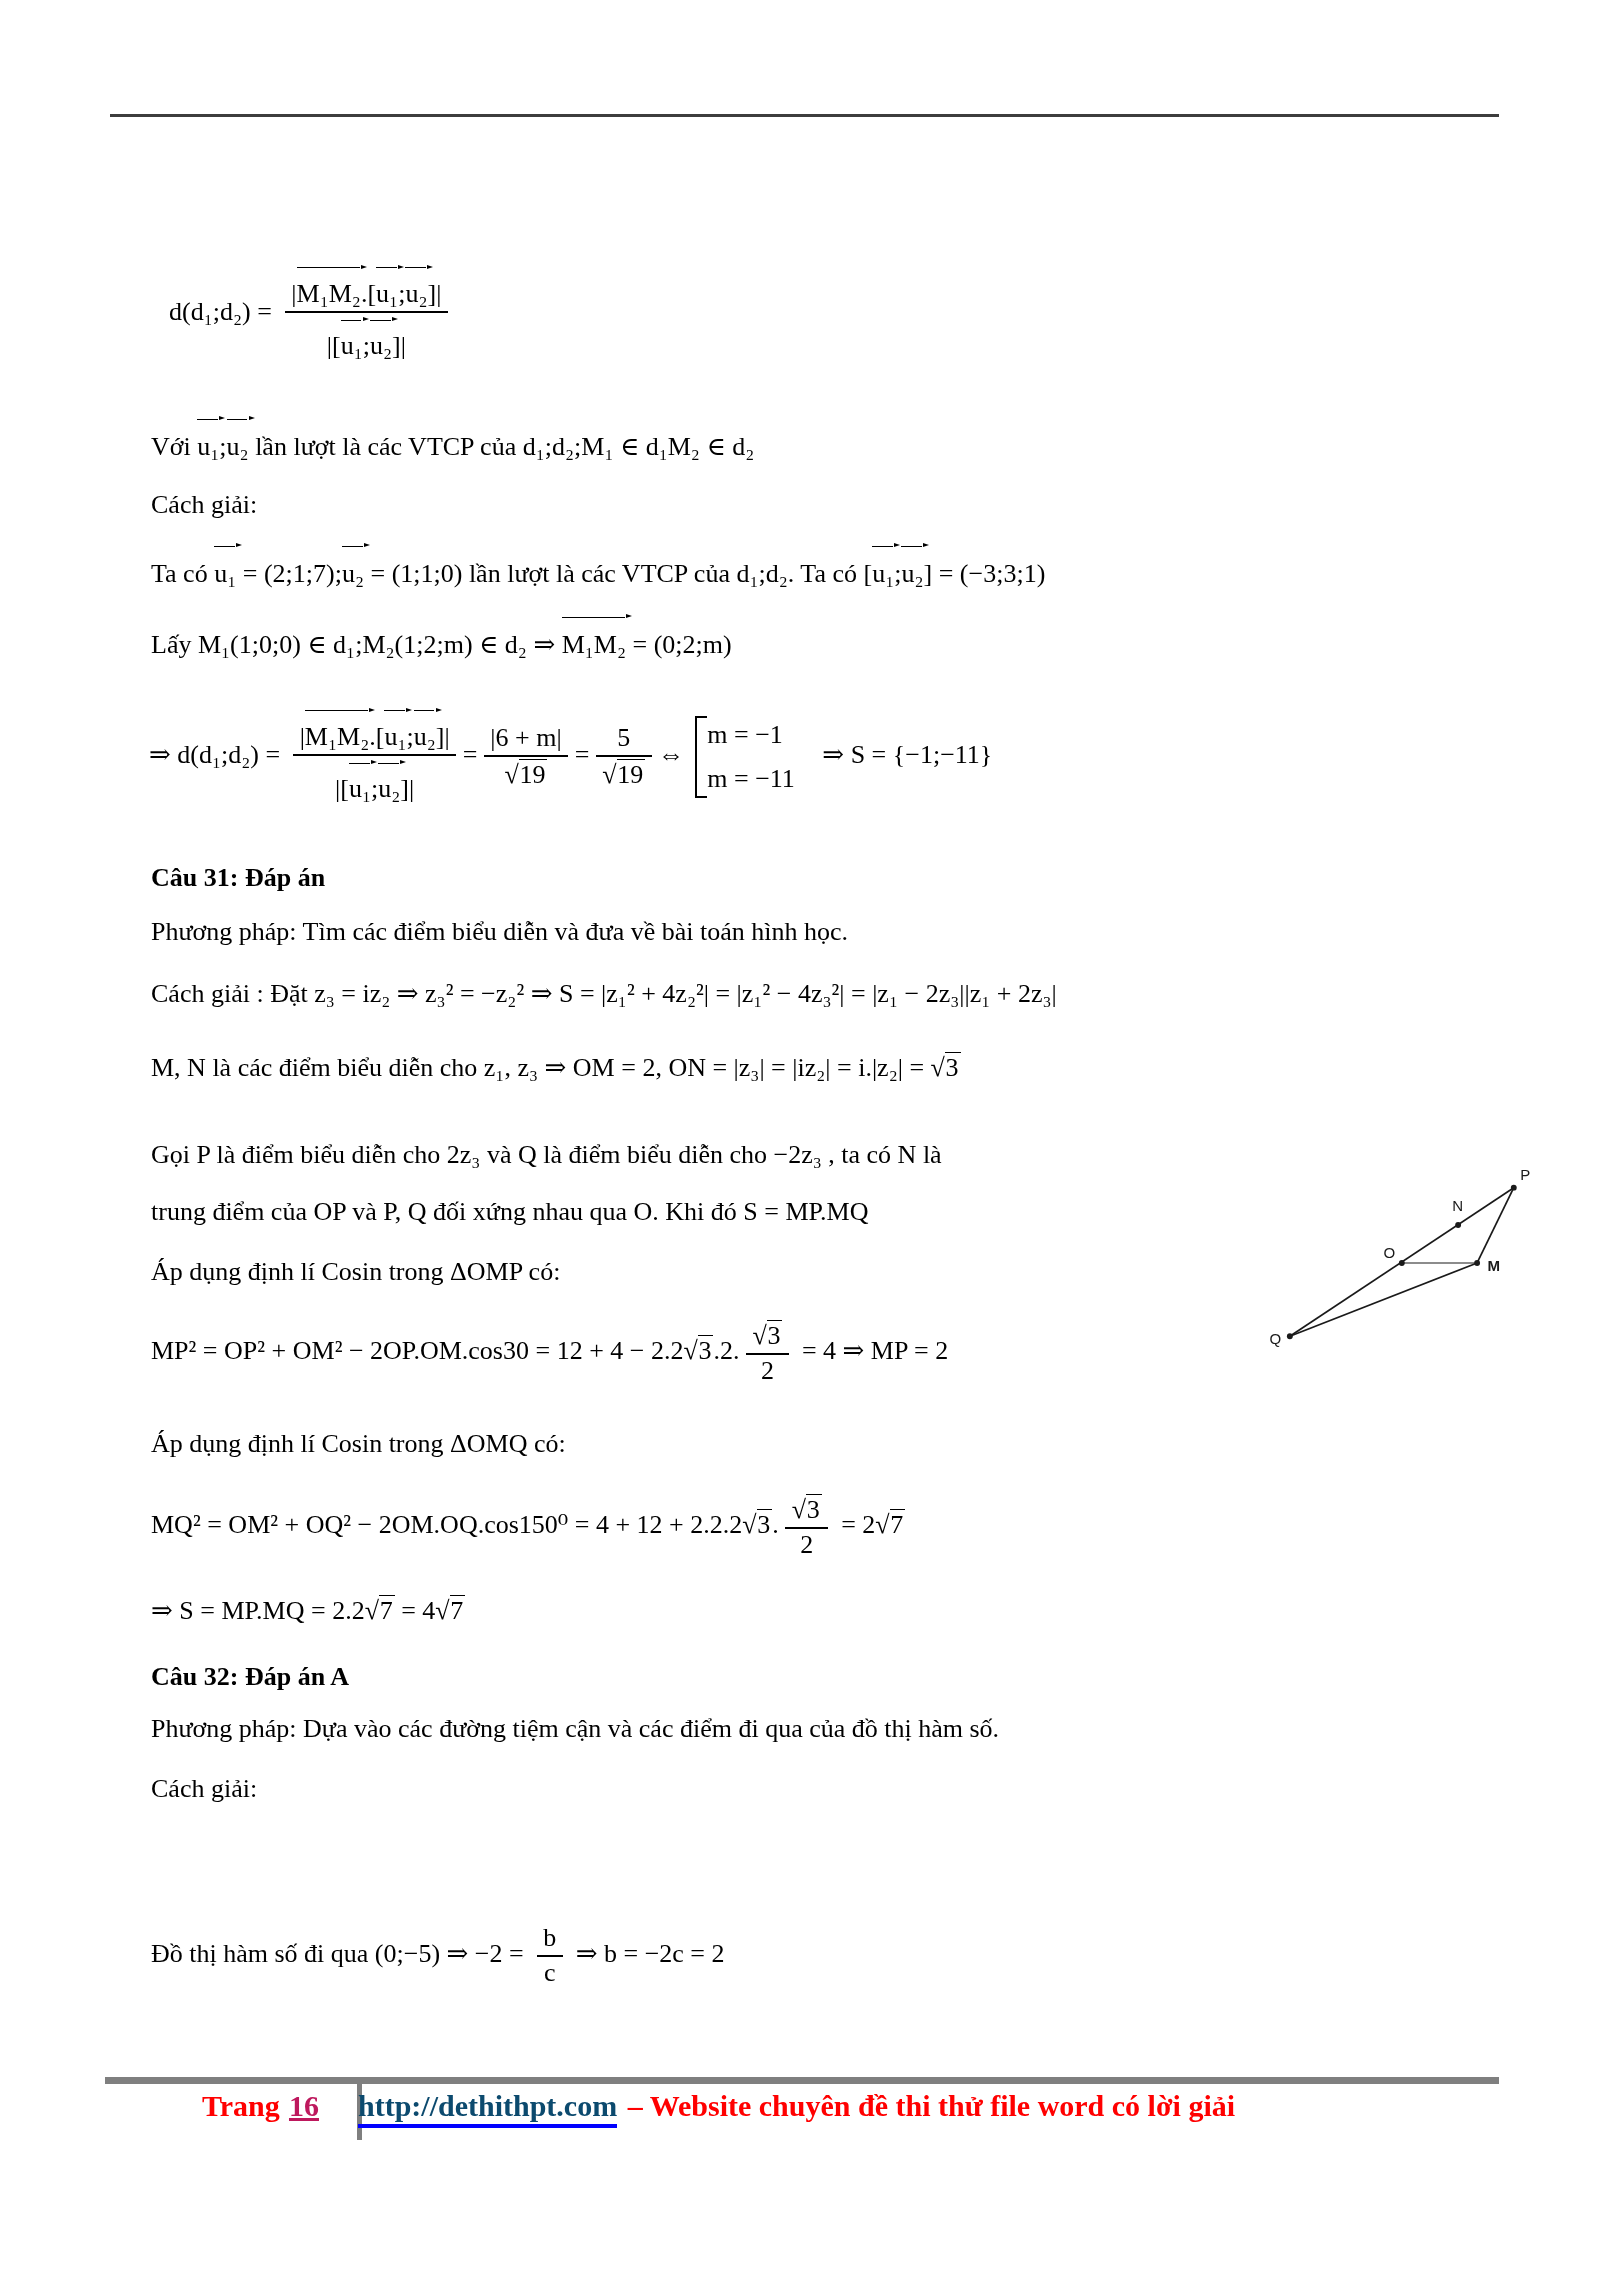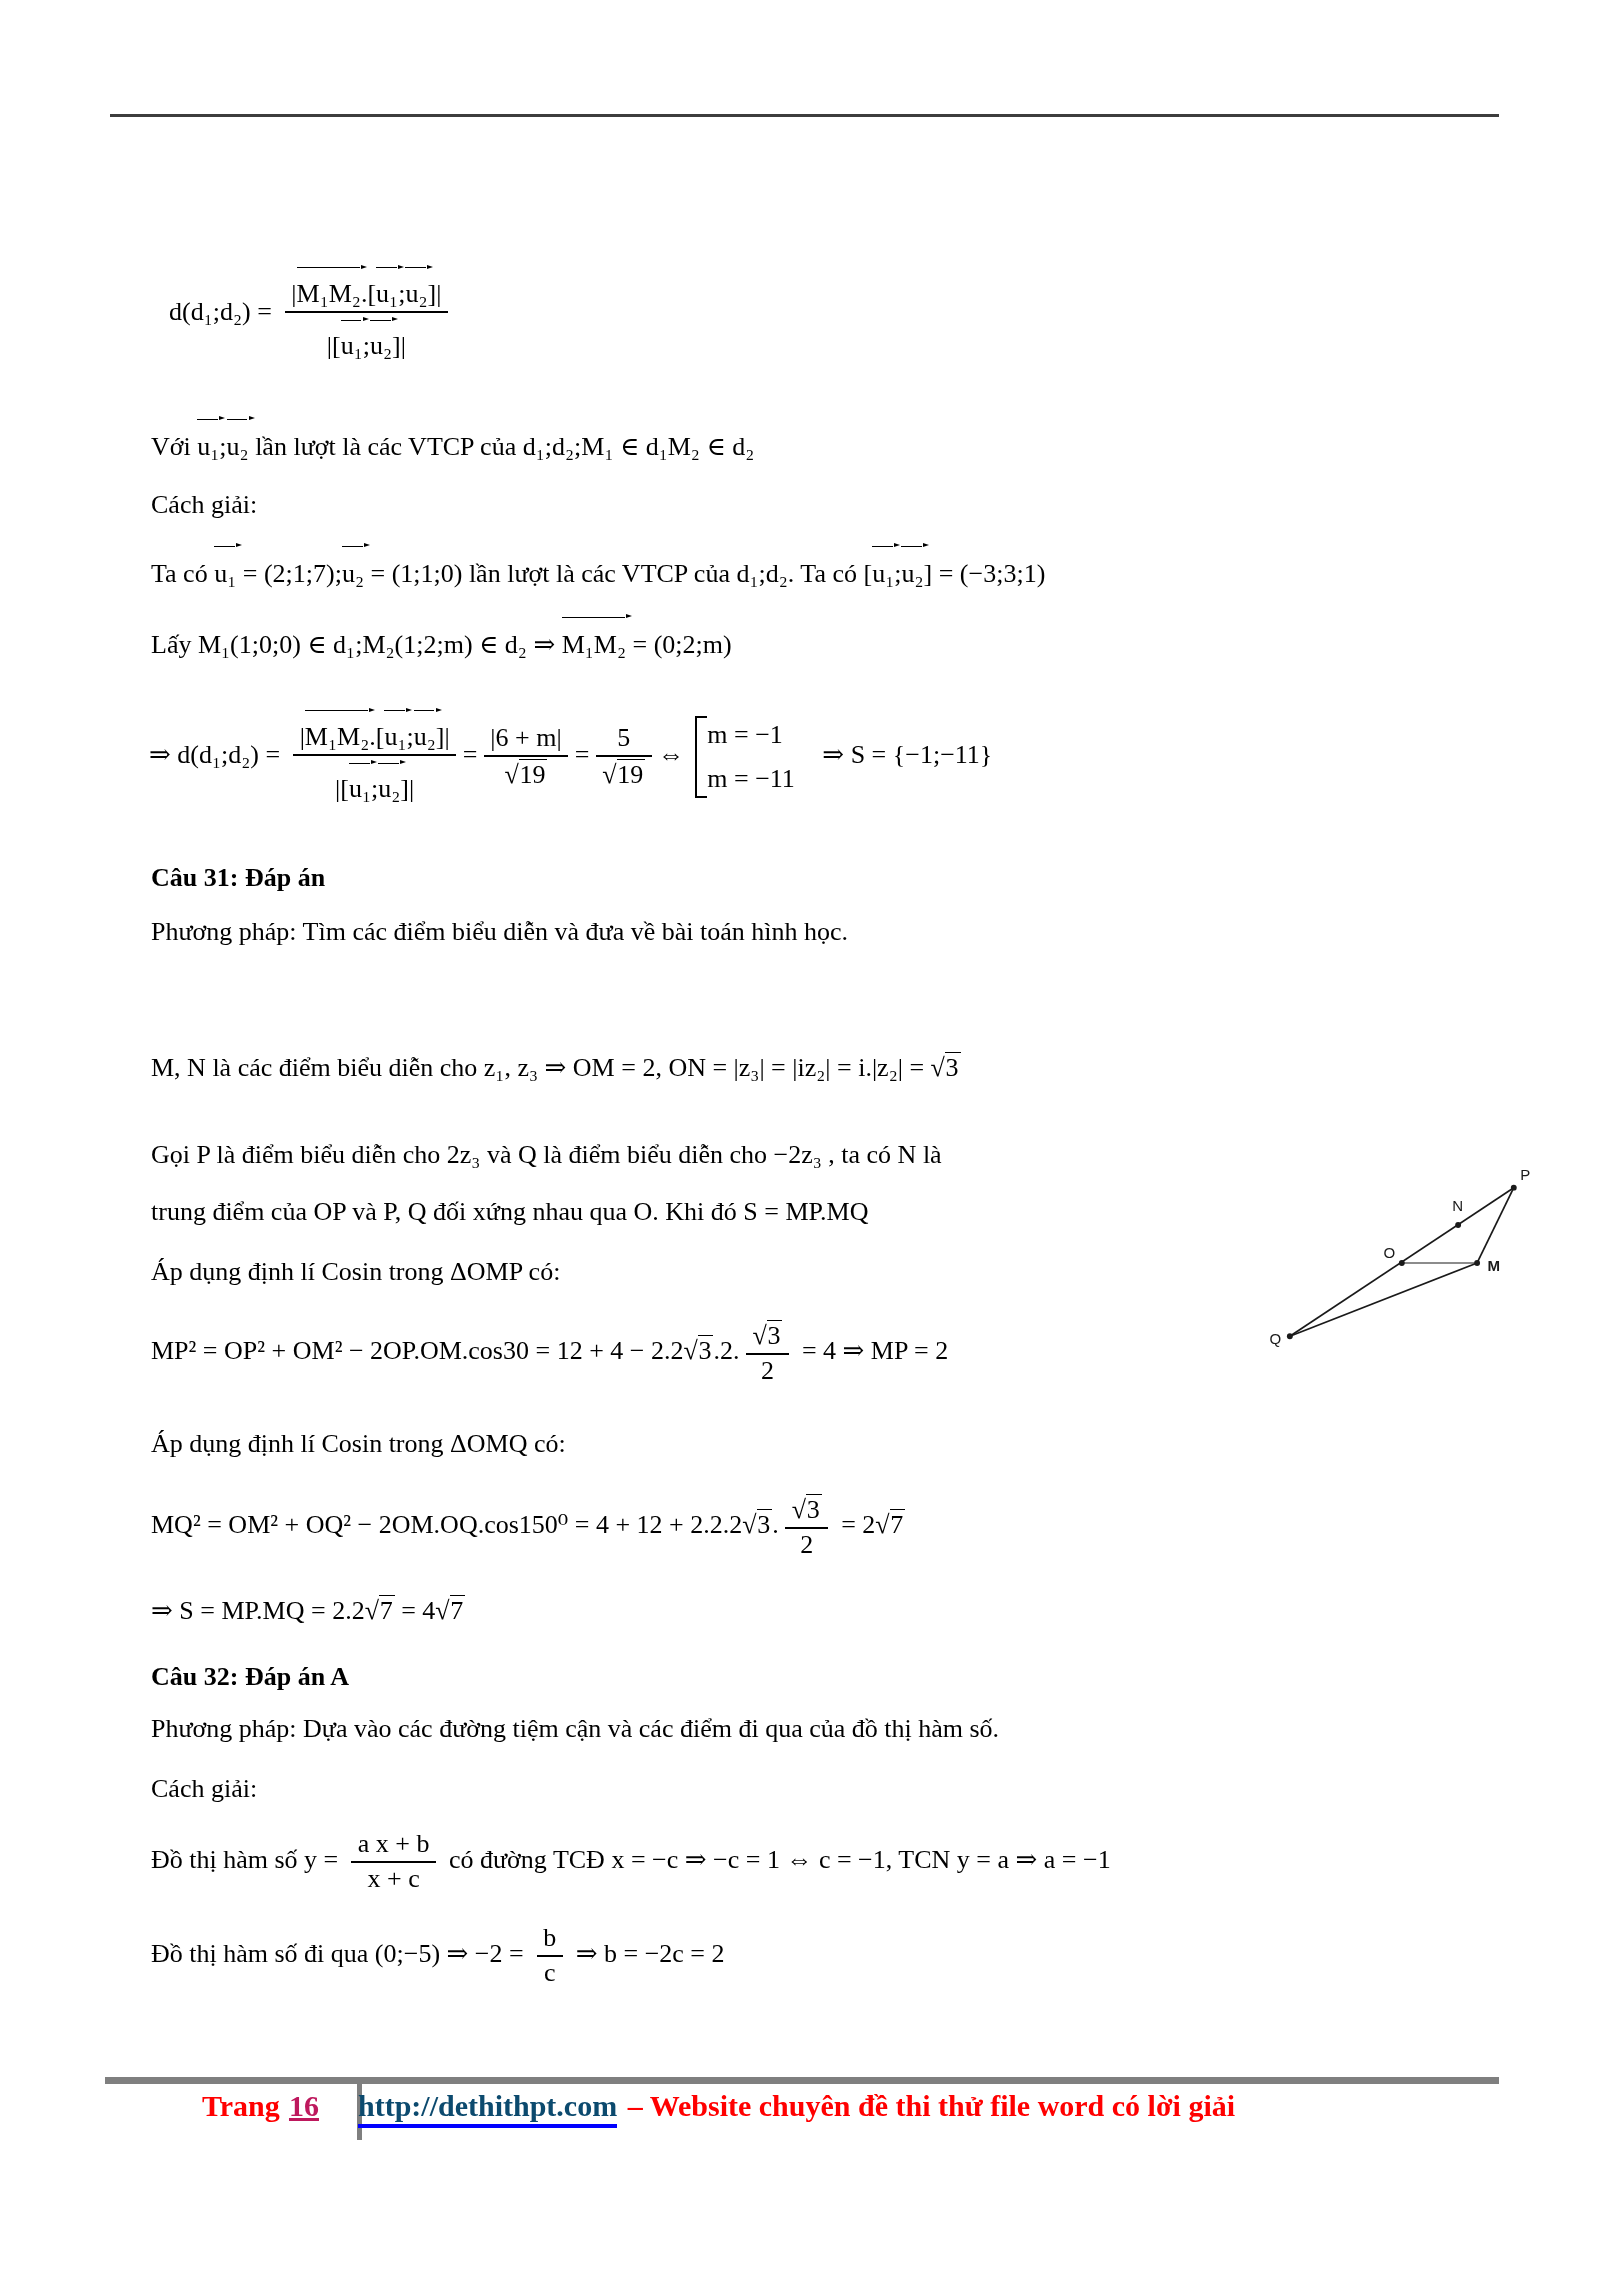--- a/index.html
+++ b/index.html
@@ -64,20 +64,21 @@
   <div class="mrow" style="top:629px"><span>Lấy M₁(1;0;0) ∈ d₁;M₂(1;2;m) ∈ d₂ ⇒ </span><span class="vec">M₁M₂</span><span> = (0;2;m)</span>
   </div>
 
   <div class="mrow" style="top:703px;left:149px"><span>⇒ d(d₁;d₂) = </span><span class="frac wv"><span class="num"><span>|</span><span class="vec">M₁M₂</span><span>.[</span><span class="vec">u₁</span><span>;</span><span class="vec">u₂</span><span>]|</span></span><span class="fbar"></span><span class="den"><span>|[</span><span class="vec">u₁</span><span>;</span><span class="vec">u₂</span><span>]|</span></span></span><span>=</span><span class="frac"><span class="num">|6 + m|</span><span class="fbar"></span><span class="den sq"><span>√</span><span class="rad">19</span></span></span><span>=</span><span class="frac"><span class="num">5</span><span class="fbar"></span><span class="den sq"><span>√</span><span class="rad">19</span></span></span><span>⇔</span><span class="cases"><span>m = −1</span><span>m = −11</span></span><span> ⇒ S = {−1;−11}</span>
   </div>
 
   <div class="mrow b" style="top:862px">Câu 31: Đáp án</div>
 
   <div class="mrow" style="top:916px">Phương pháp: Tìm các điểm biểu diễn và đưa về bài toán hình học.</div>
 
+  <div class="mrow" style="top:978px">Cách giải : Đặt z₃ = iz₂ ⇒ z₃² = −z₂² ⇒ S = |z₁² + 4z₂²| = |z₁² − 4z₃²| = |z₁ − 2z₃||z₁ + 2z₃|</div>
 
   <div class="mrow" style="top:1052px"><span>M, N là các điểm biểu diễn cho z₁, z₃ ⇒ OM = 2, ON = |z₃| = |iz₂| = i.|z₂| = </span><span class="sq"><span>√</span><span class="rad">3</span></span>
   </div>
 
   <div class="mrow" style="top:1139px">Gọi P là điểm biểu diễn cho 2z₃ và Q là điểm biểu diễn cho −2z₃ , ta có N là</div>
 
   <div class="mrow" style="top:1196px">trung điểm của OP và P, Q đối xứng nhau qua O. Khi đó S = MP.MQ</div>
 
   <div class="mrow" style="top:1256px">Áp dụng định lí Cosin trong ΔOMP có:</div>
 
@@ -91,22 +92,20 @@
 
   <div class="mrow" style="top:1595px"><span>⇒ S = MP.MQ = 2.2</span><span class="sq"><span>√</span><span class="rad">7</span></span><span> = 4</span><span class="sq"><span>√</span><span class="rad">7</span></span>
   </div>
 
   <div class="mrow b" style="top:1661px">Câu 32: Đáp án A</div>
 
   <div class="mrow" style="top:1713px">Phương pháp: Dựa vào các đường tiệm cận và các điểm đi qua của đồ thị hàm số.</div>
 
   <div class="mrow" style="top:1773px">Cách giải:</div>
 
-  <div class="mrow" style="top:1827px"><span>Đồ thị hàm số y = </span><span class="frac"><span class="num">a x + b</span><span class="fbar"></span><span class="den">x + c</span></span><span> có đường TCĐ x = −c ⇒ −c = 1 ⇔ c = −1, TCN y = a ⇒ a = −1</span>
-  </div>
 
   <div class="mrow" style="top:1921px"><span>Đồ thị hàm số đi qua (0;−5) ⇒ −2 = </span><span class="frac"><span class="num">b</span><span class="fbar"></span><span class="den">c</span></span><span> ⇒ b = −2c = 2</span>
   </div>
 
   <svg class="diagram" width="275" height="190" viewBox="0 0 420 290" style="font-size:40px">
     <line x1="41" y1="260" x2="383" y2="33" stroke="#1a1a1a" stroke-width="2.6"></line>
     <line x1="383" y1="33" x2="327" y2="148" stroke="#1a1a1a" stroke-width="2.6"></line>
     <line x1="327" y1="148" x2="41" y2="260" stroke="#1a1a1a" stroke-width="2.6"></line>
     <line x1="212" y1="148" x2="327" y2="148" stroke="#1a1a1a" stroke-width="1.6"></line>
     <circle cx="383" cy="33" r="4.5" fill="#1a1a1a"></circle>

